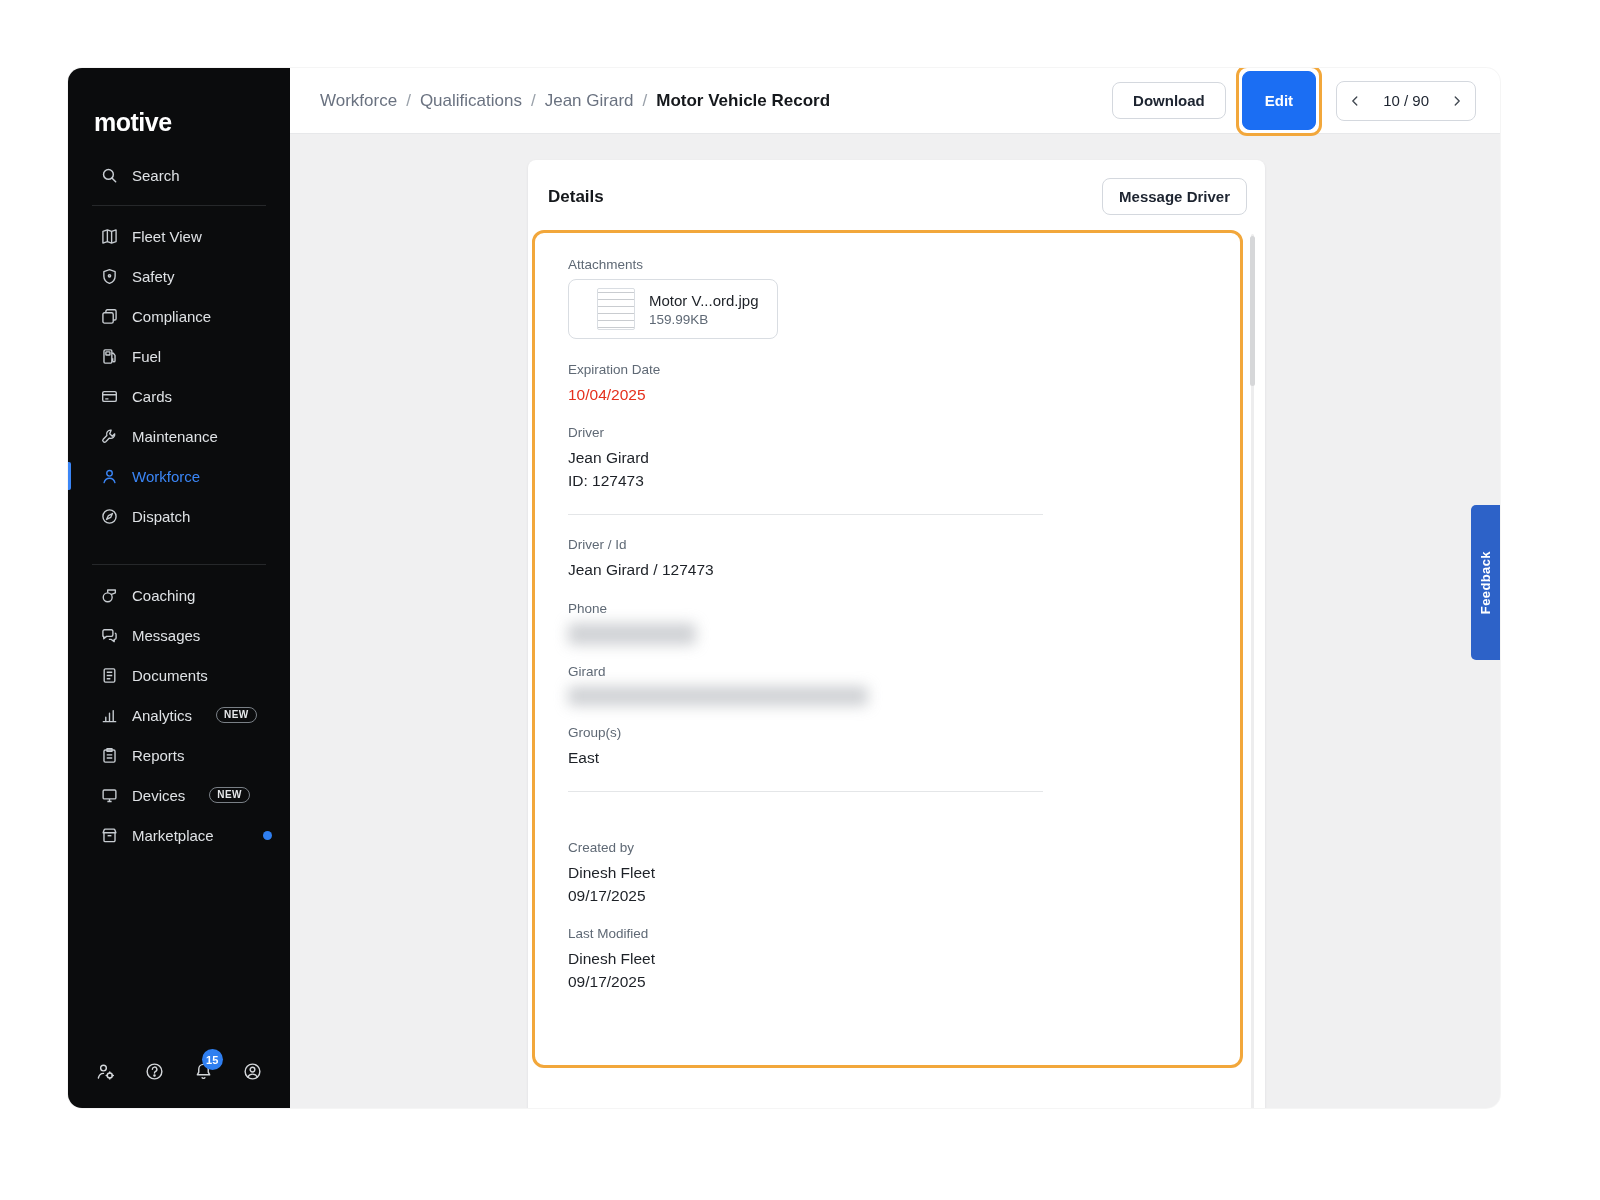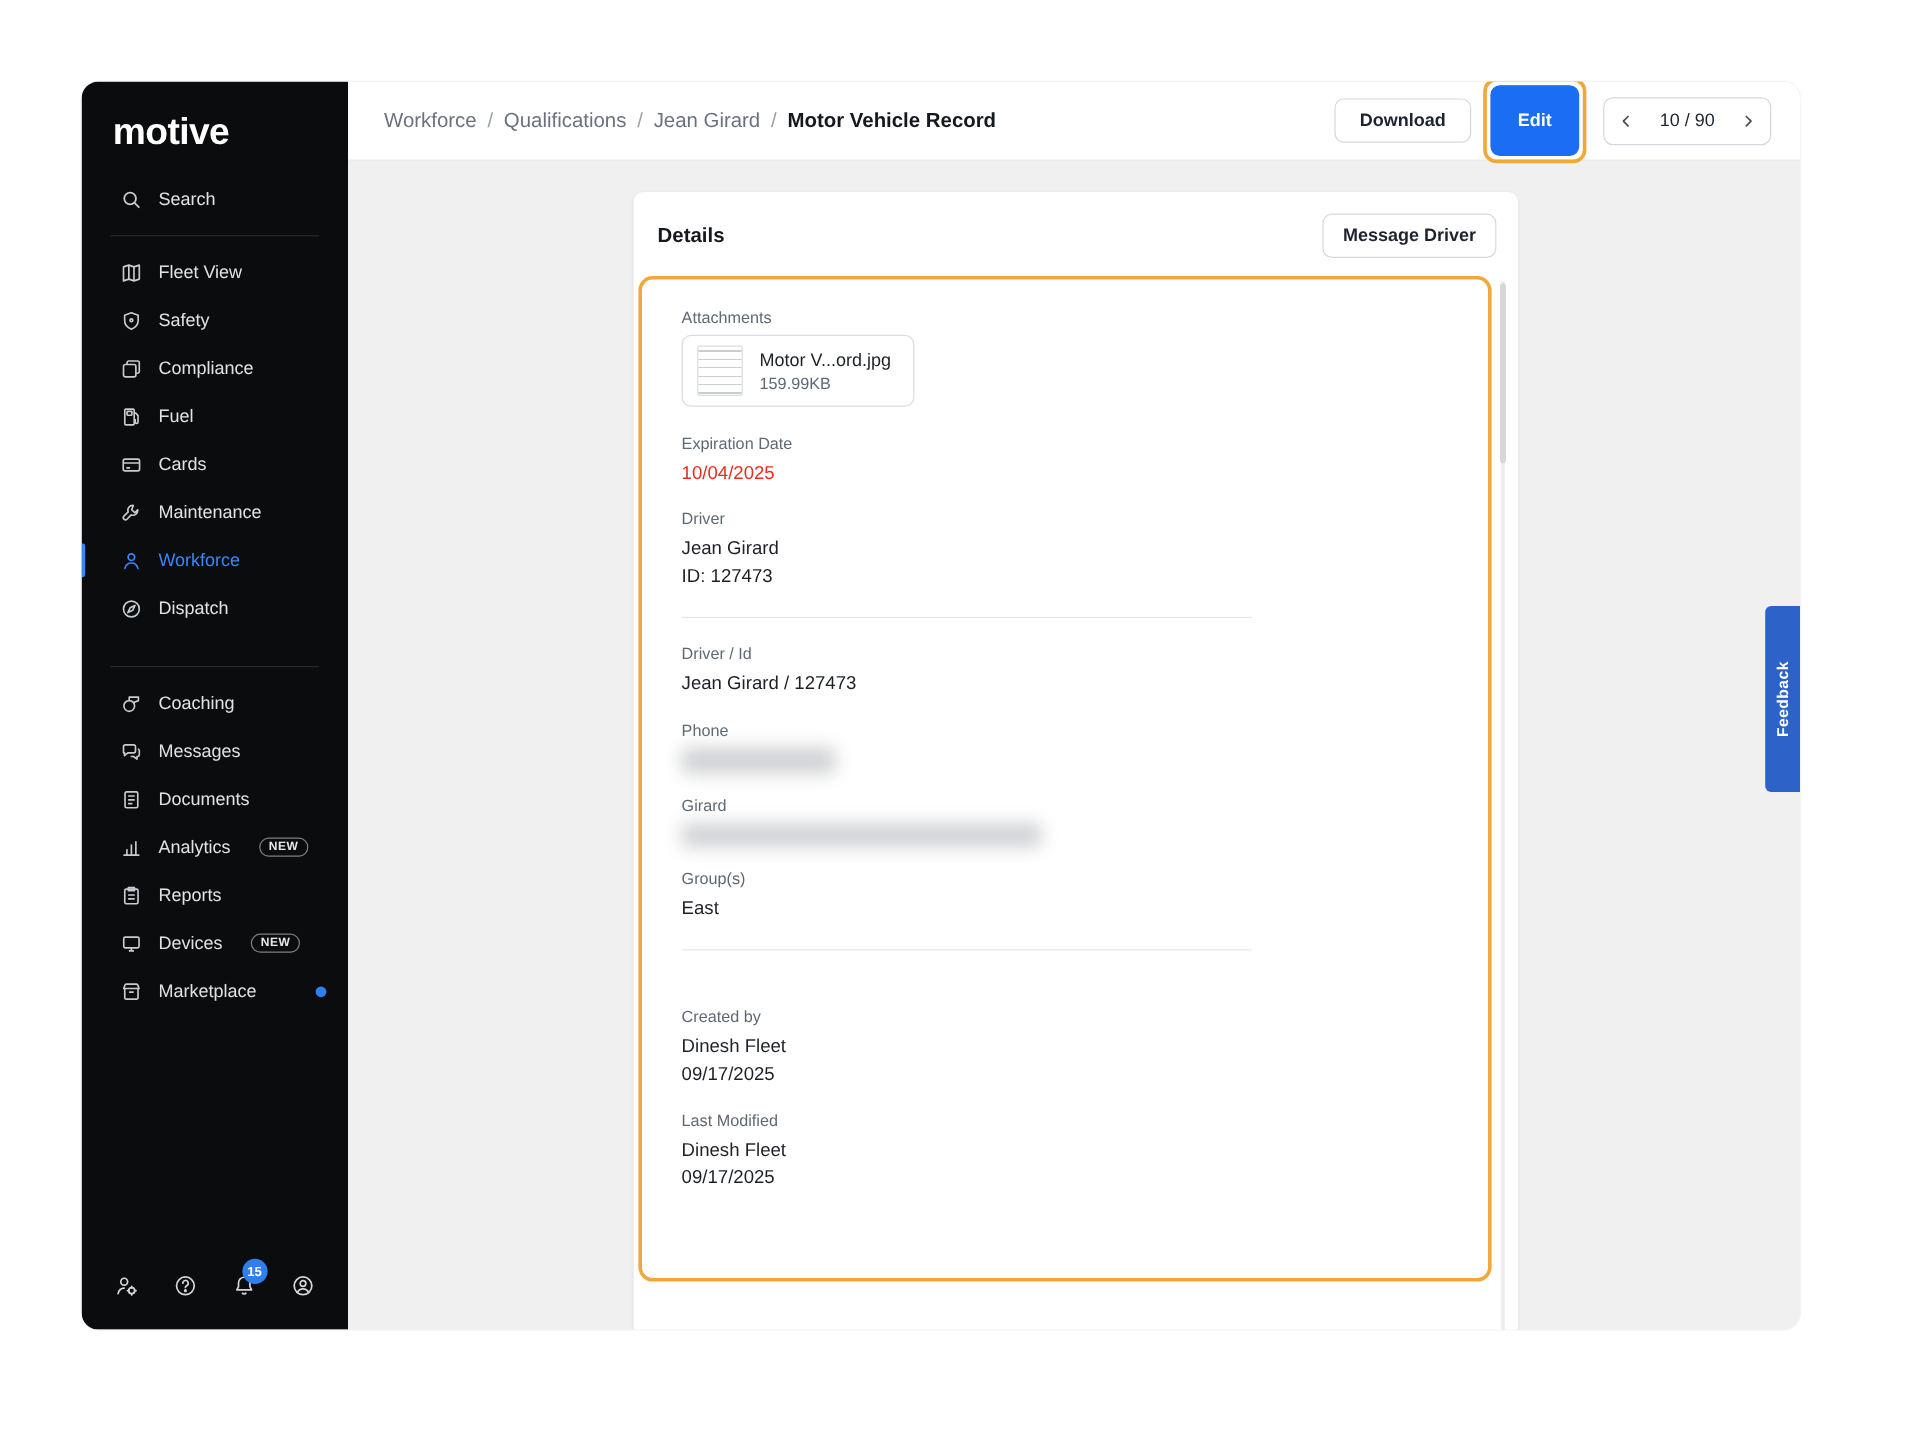--- a/index.html
+++ b/index.html
@@ -8,21 +8,21 @@
     position:absolute; left:68px; top:68px; width:1432px; height:1040px;
     border-radius:14px; overflow:hidden; display:flex;
     box-shadow:0 0 0 1px rgba(0,0,0,0.04);
     background:#f0f0f1;
   }
   
   .sidebar {
     width:222px; background:#0b0c0d; color:#e6e8ea; flex-shrink:0;
     display:flex; flex-direction:column; position:relative;
   }
-  .logo { padding:24px 0 10px 26px; font-size:31px; font-weight:800; letter-spacing:-0.5px; color:#ffffff; }
+  .logo { padding:40px 0 10px 26px; font-size:25px; font-weight:800; letter-spacing:-0.5px; color:#ffffff; }
   .nav-item {
     height:40px; display:flex; align-items:center; gap:14px;
     padding:0 18px 0 32px; font-size:15px; color:#dfe2e5; cursor:pointer; position:relative;
   }
   .nav-item .nicon { width:18px; height:18px; display:flex; align-items:center; justify-content:center; color:#c7ccd1; }
   .nav-item.active { color:#3b86f6; }
   .nav-item.active .nicon { color:#3b86f6; }
   .nav-item.active::before {
     content:""; position:absolute; left:0; top:6px; bottom:6px; width:3px; background:#3b86f6; border-radius:0 2px 2px 0;
   }
@@ -84,21 +84,21 @@
   .scroll-track { position:absolute; right:11px; top:74px; bottom:34px; width:3px; background:#ededee; border-radius:2px; }
   .scroll-thumb { position:absolute; right:10px; top:76px; width:5px; height:150px; background:#d6d7d9; border-radius:3px; }
   .fields { padding:30px 60px 0 40px; }
   .f-label { font-size:13.5px; color:#5f6975; margin-bottom:7px; }
   .f-value { font-size:15.5px; color:#1d2127; line-height:1.45; }
   .f-block { margin-bottom:19px; }
   .red { color:#e5301d; }
   .h-divider { height:1px; background:#e4e6e8; margin:22px 0 22px 0; width:475px; }
   .attach-chip {
     display:inline-flex; align-items:center; gap:14px; border:1px solid #d9dde2; border-radius:8px;
-    padding:8px 18px 8px 12px; cursor:pointer; background:#fff; margin-bottom:4px;
+    padding:8px 18px 8px 28px; cursor:pointer; background:#fff; margin-bottom:4px;
   }
   .attach-thumb {
     width:38px; height:42px; border:1px solid #d9dde2; background:
       repeating-linear-gradient(#ffffff 0 3px, #c9ccd0 3px 4px, #ffffff 4px 7px);
     background-color:#fff; border-radius:2px;
   }
   .attach-name { font-size:15px; color:#1d2127; }
   .attach-size { font-size:13.5px; color:#5f6975; margin-top:3px; }
   .blur-bar { height:22px; border-radius:4px; background:#a9adb3; filter:blur(7px); opacity:0.55; margin-top:4px; }
   .blur-phone { width:128px; }

